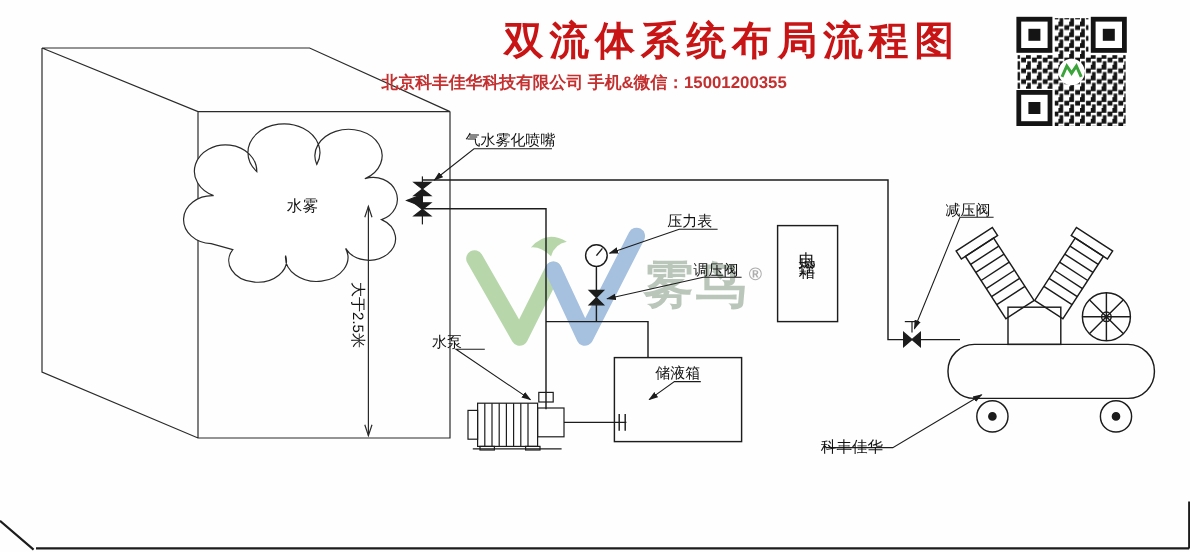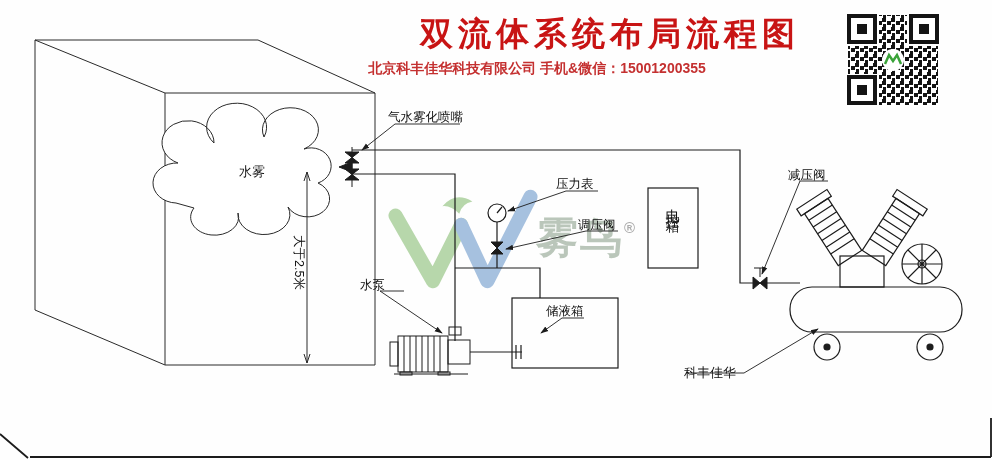--- a/index.html
+++ b/index.html
@@ -6,21 +6,21 @@
   .stage{
     position:relative;width:992px;height:460px;background:#fefefe;overflow:hidden;
     font-family:"Liberation Sans","DejaVu Sans",sans-serif;color:#111;
   }
   
   .title{
     position:absolute;left:300px;top:12px;width:500px;text-align:right;
     font-size:33px;font-weight:bold;letter-spacing:5px;color:#c81414;z-index:3;
   }
   .subtitle{
-    position:absolute;left:307px;top:60px;width:460px;text-align:center;
+    position:absolute;left:318px;top:60px;width:460px;text-align:left;
     font-size:14px;font-weight:bold;color:#c43030;z-index:3;
   }
   
   .lbl{position:absolute;font-size:12.5px;color:#101010;white-space:nowrap;z-index:3;}
   .lbl-mist{left:203px;top:163px;font-size:13px;margin-left:36px;}
   .lbl-height{
     left:258px;top:254px;width:80px;text-align:center;
     transform:rotate(90deg);transform-origin:center;font-size:12.5px;
   }
   .lbl-nozzle{left:388px;top:109px;}

